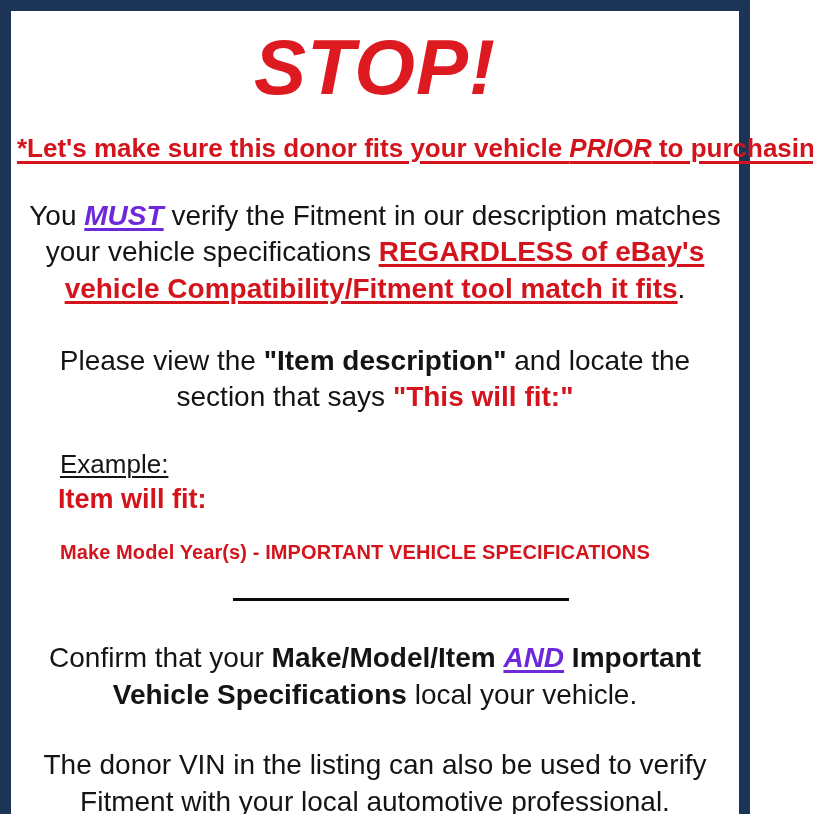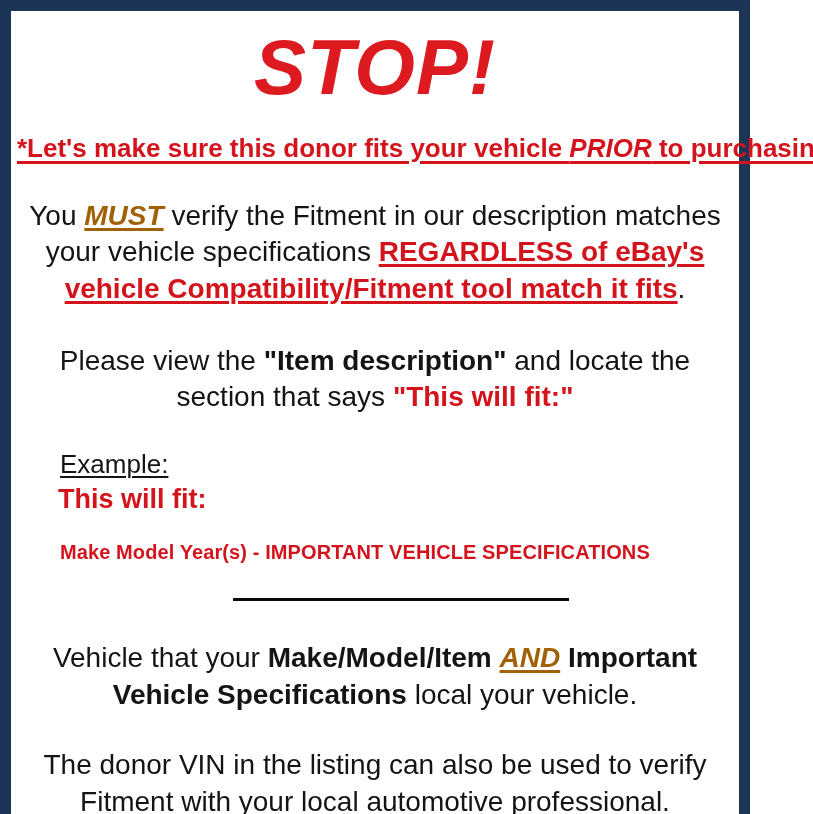--- a/index.html
+++ b/index.html
@@ -70,21 +70,21 @@
     line-height: 1.3;
     margin: 0;
     padding: 0 18px;
   }
   .para-must  { margin-top: 34px; }
   .para-view  { margin-top: 36px; }
   .para-confirm { margin-top: 30px; }
   .para-vin   { margin-top: 34px; }
 
   .u-must {
-    color: #a16207;
+    color: #6d28d9;
     font-weight: bold;
     font-style: italic;
     text-decoration: underline;
     text-decoration-thickness: 3px;
     text-underline-offset: 3px;
   }
   .u-regardless {
     color: #d4141c;
     font-weight: bold;
     text-decoration: underline;
@@ -149,26 +149,26 @@
     <h1 class="stop-title">STOP!</h1>
 
     <p class="lead-line"><span>*Let's make sure this donor fits your vehicle </span><span class="ital">PRIOR</span><span> to purchasing*</span></p>
 
     <p class="para para-must"><span>You </span><span class="u-must">MUST</span><span> verify the Fitment in our description matches your vehicle specifications </span><span class="u-regardless">REGARDLESS of eBay's vehicle Compatibility/Fitment tool match it fits</span><span>.</span></p>
 
     <p class="para para-view"><span>Please view the </span><span class="b-black">"Item description"</span><span> and locate the section that says </span><span class="b-red">"This will fit:"</span></p>
 
     <div class="example-block">
       <div class="example-label">Example:</div>
-      <div class="example-fit">This will fit:</div>
+      <div class="example-fit">Item will fit:</div>
       <div class="example-spec">Make Model Year(s) - IMPORTANT VEHICLE SPECIFICATIONS</div>
     </div>
 
     <div class="divider-wrap">
       <div class="divider-rule"></div>
     </div>
 
-    <p class="para para-confirm"><span>Vehicle that your </span><span class="b-black">Make/Model/Item</span><span>&nbsp;</span><span class="u-must">AND</span><span>&nbsp;</span><span class="b-black">Important Vehicle Specifications</span><span> local your vehicle.</span></p>
+    <p class="para para-confirm"><span>Confirm that your </span><span class="b-black">Make/Model/Item</span><span>&nbsp;</span><span class="u-must">AND</span><span>&nbsp;</span><span class="b-black">Important Vehicle Specifications</span><span> local your vehicle.</span></p>
 
     <p class="para para-vin">The donor VIN in the listing can also be used to verify Fitment with your local automotive professional.</p>
 
   </div>
 </div>
 
 </body></html>

